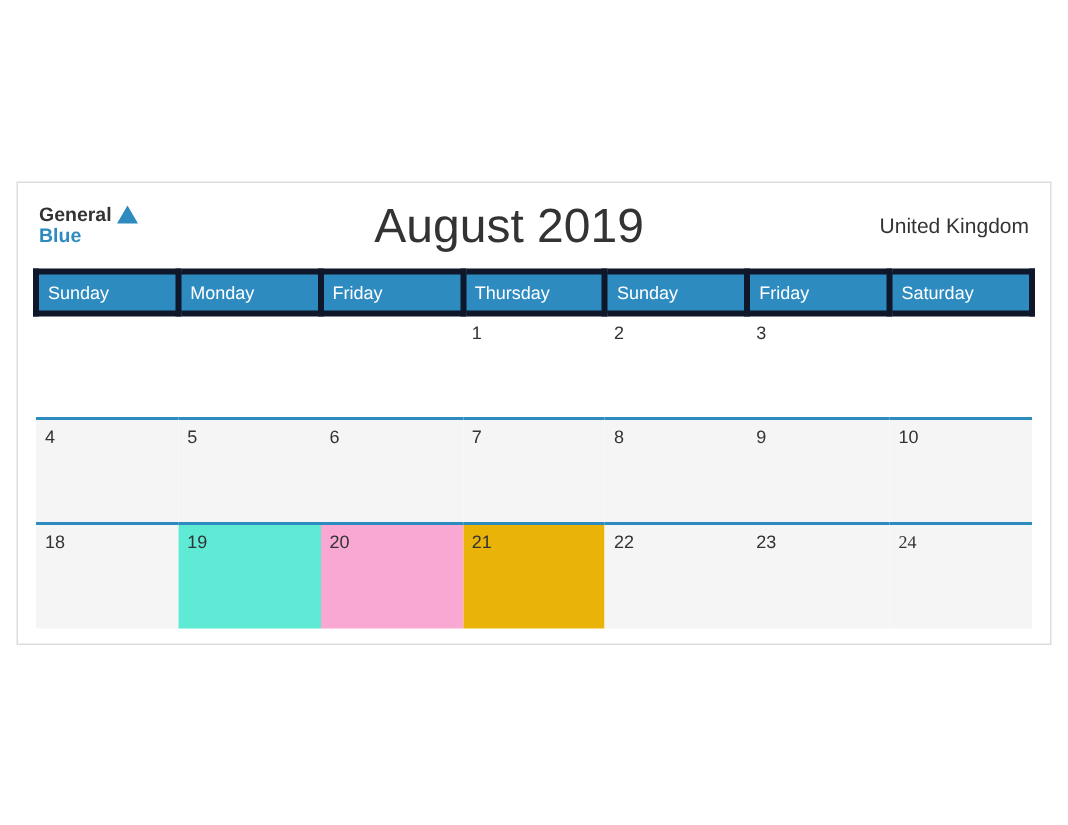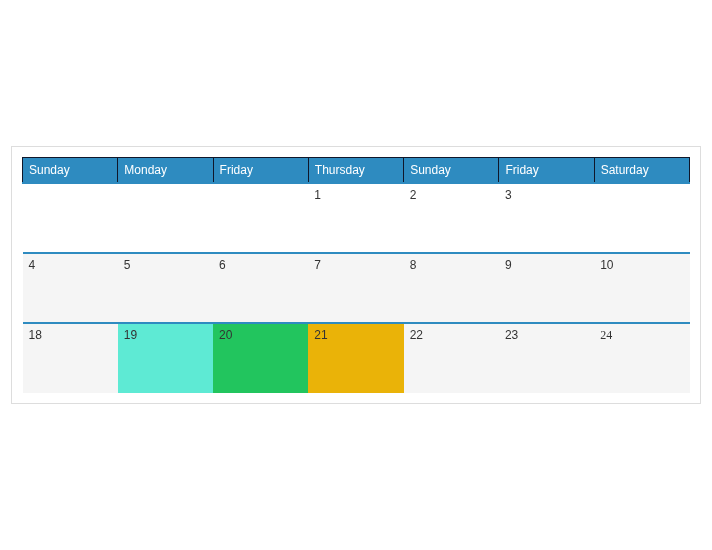--- a/index.html
+++ b/index.html
@@ -69,21 +69,21 @@
       width: 100%;
       border-collapse: collapse;
     }
     .calendar-grid th {
       background: #2e8bc0;
       color: #fff;
       text-align: left;
       font-size: 12px;
       font-weight: normal;
       padding: 5px 6px;
-      border: 1px solid #0f172a;
+      border: 4px solid #0f172a;
     }
     .calendar-grid td {
       border-top: 2px solid #2e8bc0;
       vertical-align: top;
       width: calc(100% / 7);
       height: 70px;
       padding: 4px 6px;
       font-size: 12px;
       color: #333;
       background: #fff;
@@ -93,20 +93,31 @@
     }
     .day-num {
       font-size: 12px;
       color: #333;
     }
   </style>
 </head>
 <body>
 
 <div class="calendar-container">
+  <div class="calendar-header">
+    <div class="logo">
+      <div class="logo-line">
+        <span class="logo-general">General</span>
+        <div class="logo-triangle"></div>
+      </div>
+      <span class="logo-blue">Blue</span>
+    </div>
+    <div class="calendar-title">August 2019</div>
+    <div class="calendar-region">United Kingdom</div>
+  </div>
 
   <table class="calendar-grid">
     <thead>
       <tr>
         <th>Sunday</th>
         <th>Monday</th>
         <th>Friday</th>
         <th>Thursday</th>
         <th>Sunday</th>
         <th>Friday</th>
@@ -128,21 +139,21 @@
           <td style="background: rgb(245, 245, 245);"><span class="day-num">5</span></td>
           <td style="background: rgb(245, 245, 245);"><span class="day-num">6</span></td>
           <td style="background: rgb(245, 245, 245);"><span class="day-num">7</span></td>
           <td style="background: rgb(245, 245, 245);"><span class="day-num">8</span></td>
           <td style="background: rgb(245, 245, 245);"><span class="day-num">9</span></td>
           <td style="background: rgb(245, 245, 245);"><span class="day-num">10</span></td>
         </tr>
         <tr>
           <td style="background: rgb(245, 245, 245);"><span class="day-num">18</span></td>
           <td style="background: #5eead4;"><span class="day-num">19</span></td>
-          <td style="background: #22c55e; margin-top: 40px;"><span class="day-num">20</span></td>
+          <td style="background: #f9a8d4; margin-top: 40px;"><span class="day-num">20</span></td>
           <td style="background: #eab308; margin-left: 13px;"><span class="day-num">21</span></td>
           <td style="background: rgb(245, 245, 245);"><span class="day-num">22</span></td>
           <td style="background: rgb(245, 245, 245);"><span class="day-num">23</span></td>
           <td style="background: rgb(245, 245, 245); font-family: Liberation Serif, serif;"><span class="day-num">24</span></td>
         </tr>
       </tbody>
   </table>
 </div>
 
 </body></html>

